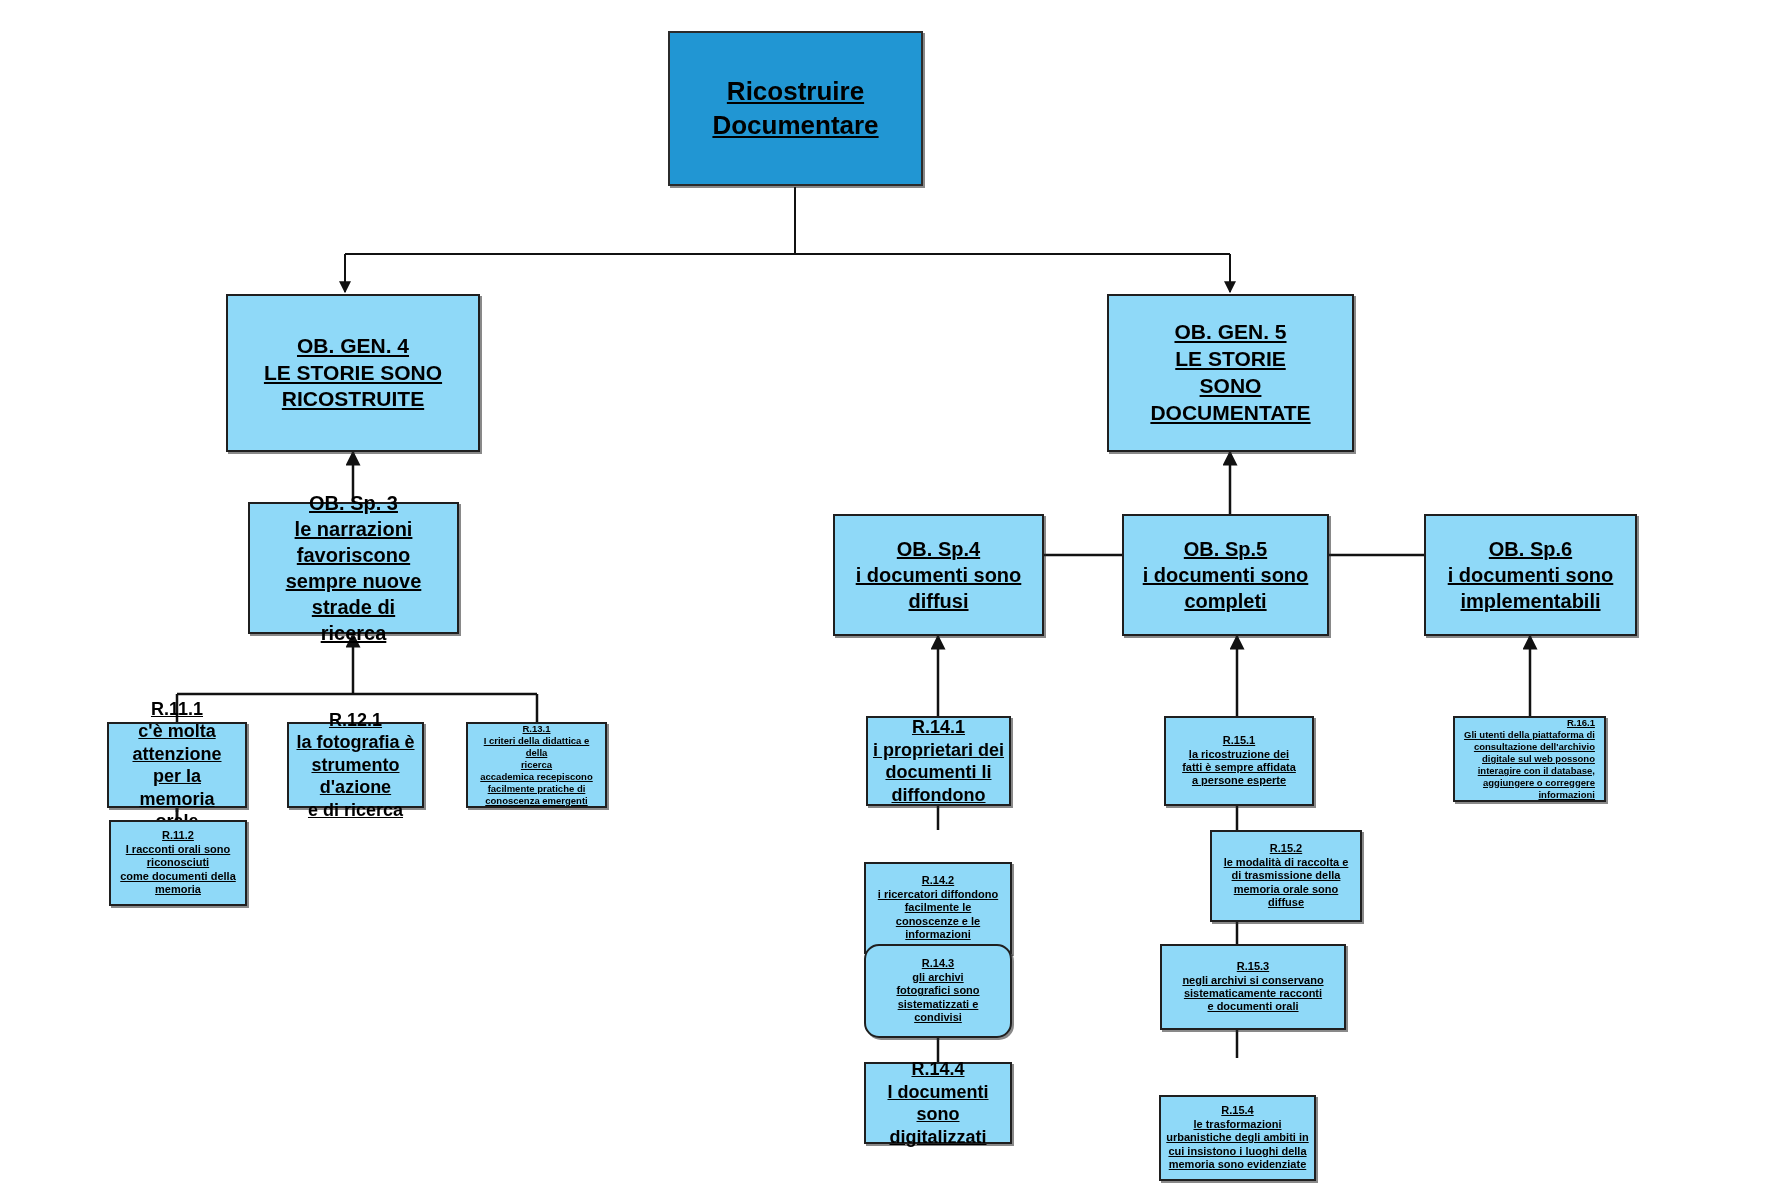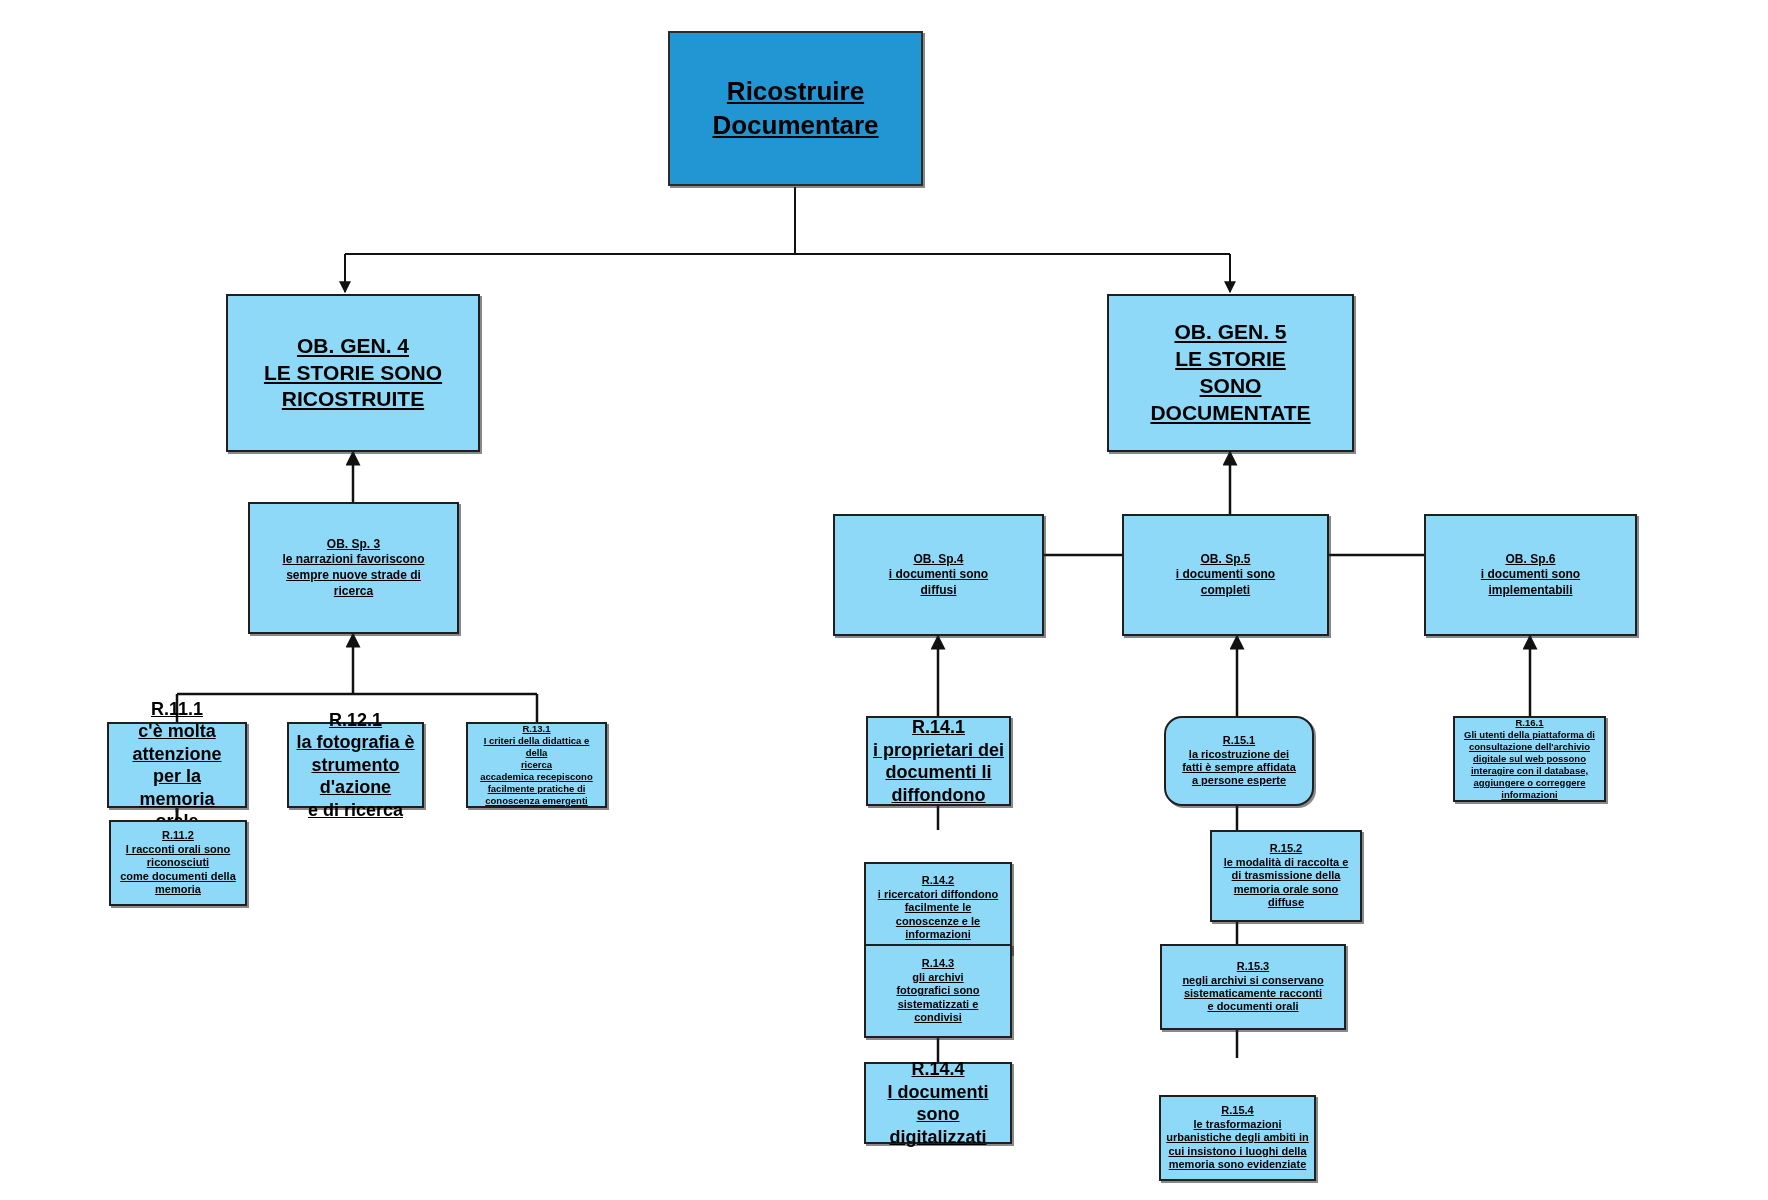--- a/index.html
+++ b/index.html
@@ -28,21 +28,21 @@
     padding:2px 4px;
     text-decoration:underline;
   }
   .node.root{
     background:#2196d3;
     border:2px solid #2b2b2b;
     font-size:26px;
     line-height:1.3;
   }
   .node.gen{font-size:21px;line-height:1.28;}
-  .node.sp{font-size:12px;line-height:1.3;}
+  .node.sp{font-size:20px;line-height:1.3;}
   .node.req{font-size:18px;line-height:1.25;}
   .node.req-small{font-size:11px;line-height:1.22;}
   .node.req-tiny{font-size:9.5px;line-height:1.25;}
 </style>
 </head>
 <body>
 
 <div id="stage">
 
   <svg class="connectors" viewBox="0 0 1768 1200" xmlns="http://www.w3.org/2000/svg">
@@ -179,31 +179,31 @@
 i proprietari dei
 documenti li
 diffondono</div>
 
   <div class="node req-small" style="left:864px;top:830px;width:148px;height:92px;margin-top:32px;">R.14.2
 i ricercatori diffondono
 facilmente le
 conoscenze e le
 informazioni</div>
 
-  <div class="node req-small" style="left:864px;top:944px;width:148px;height:94px;">R.14.3
+  <div class="node req-small" style="left:864px;top:944px;width:148px;height:94px;border-radius:15px;">R.14.3
 gli archivi
 fotografici  sono
 sistematizzati e
 condivisi</div>
 
   <div class="node req" style="left:864px;top:1062px;width:148px;height:82px;">R.14.4
 I documenti sono
 digitalizzati</div>
 
-  <div class="node req-small" style="left:1164px;top:716px;width:150px;height:90px;border-radius:18px;">R.15.1
+  <div class="node req-small" style="left:1164px;top:716px;width:150px;height:90px;">R.15.1
 la ricostruzione dei
 fatti è sempre affidata
 a persone esperte</div>
 
   <div class="node req-small" style="left:1162px;top:830px;width:152px;height:92px;margin-left:48px;">R.15.2
 le modalità di raccolta e
 di trasmissione della
 memoria orale sono
 diffuse</div>
 
@@ -211,21 +211,21 @@
 negli archivi si conservano
 sistematicamente racconti
 e documenti orali</div>
 
   <div class="node req-small" style="left:1159px;top:1058px;width:157px;height:86px;margin-top:37px;">R.15.4
 le trasformazioni
 urbanistiche degli ambiti in
 cui insistono i luoghi della
 memoria sono evidenziate</div>
 
-  <div class="node req-tiny" style="left:1453px;top:716px;width:153px;height:86px;">R.16.1
+  <div class="node req-tiny" style="left:1453px;top:716px;width:153px;height:86px;text-align:right;">R.16.1
 Gli utenti della piattaforma di
 consultazione dell'archivio
 digitale sul web possono
 interagire con il database,
 aggiungere o correggere
 informazioni</div>
 
 </div>
 
 </body></html>

